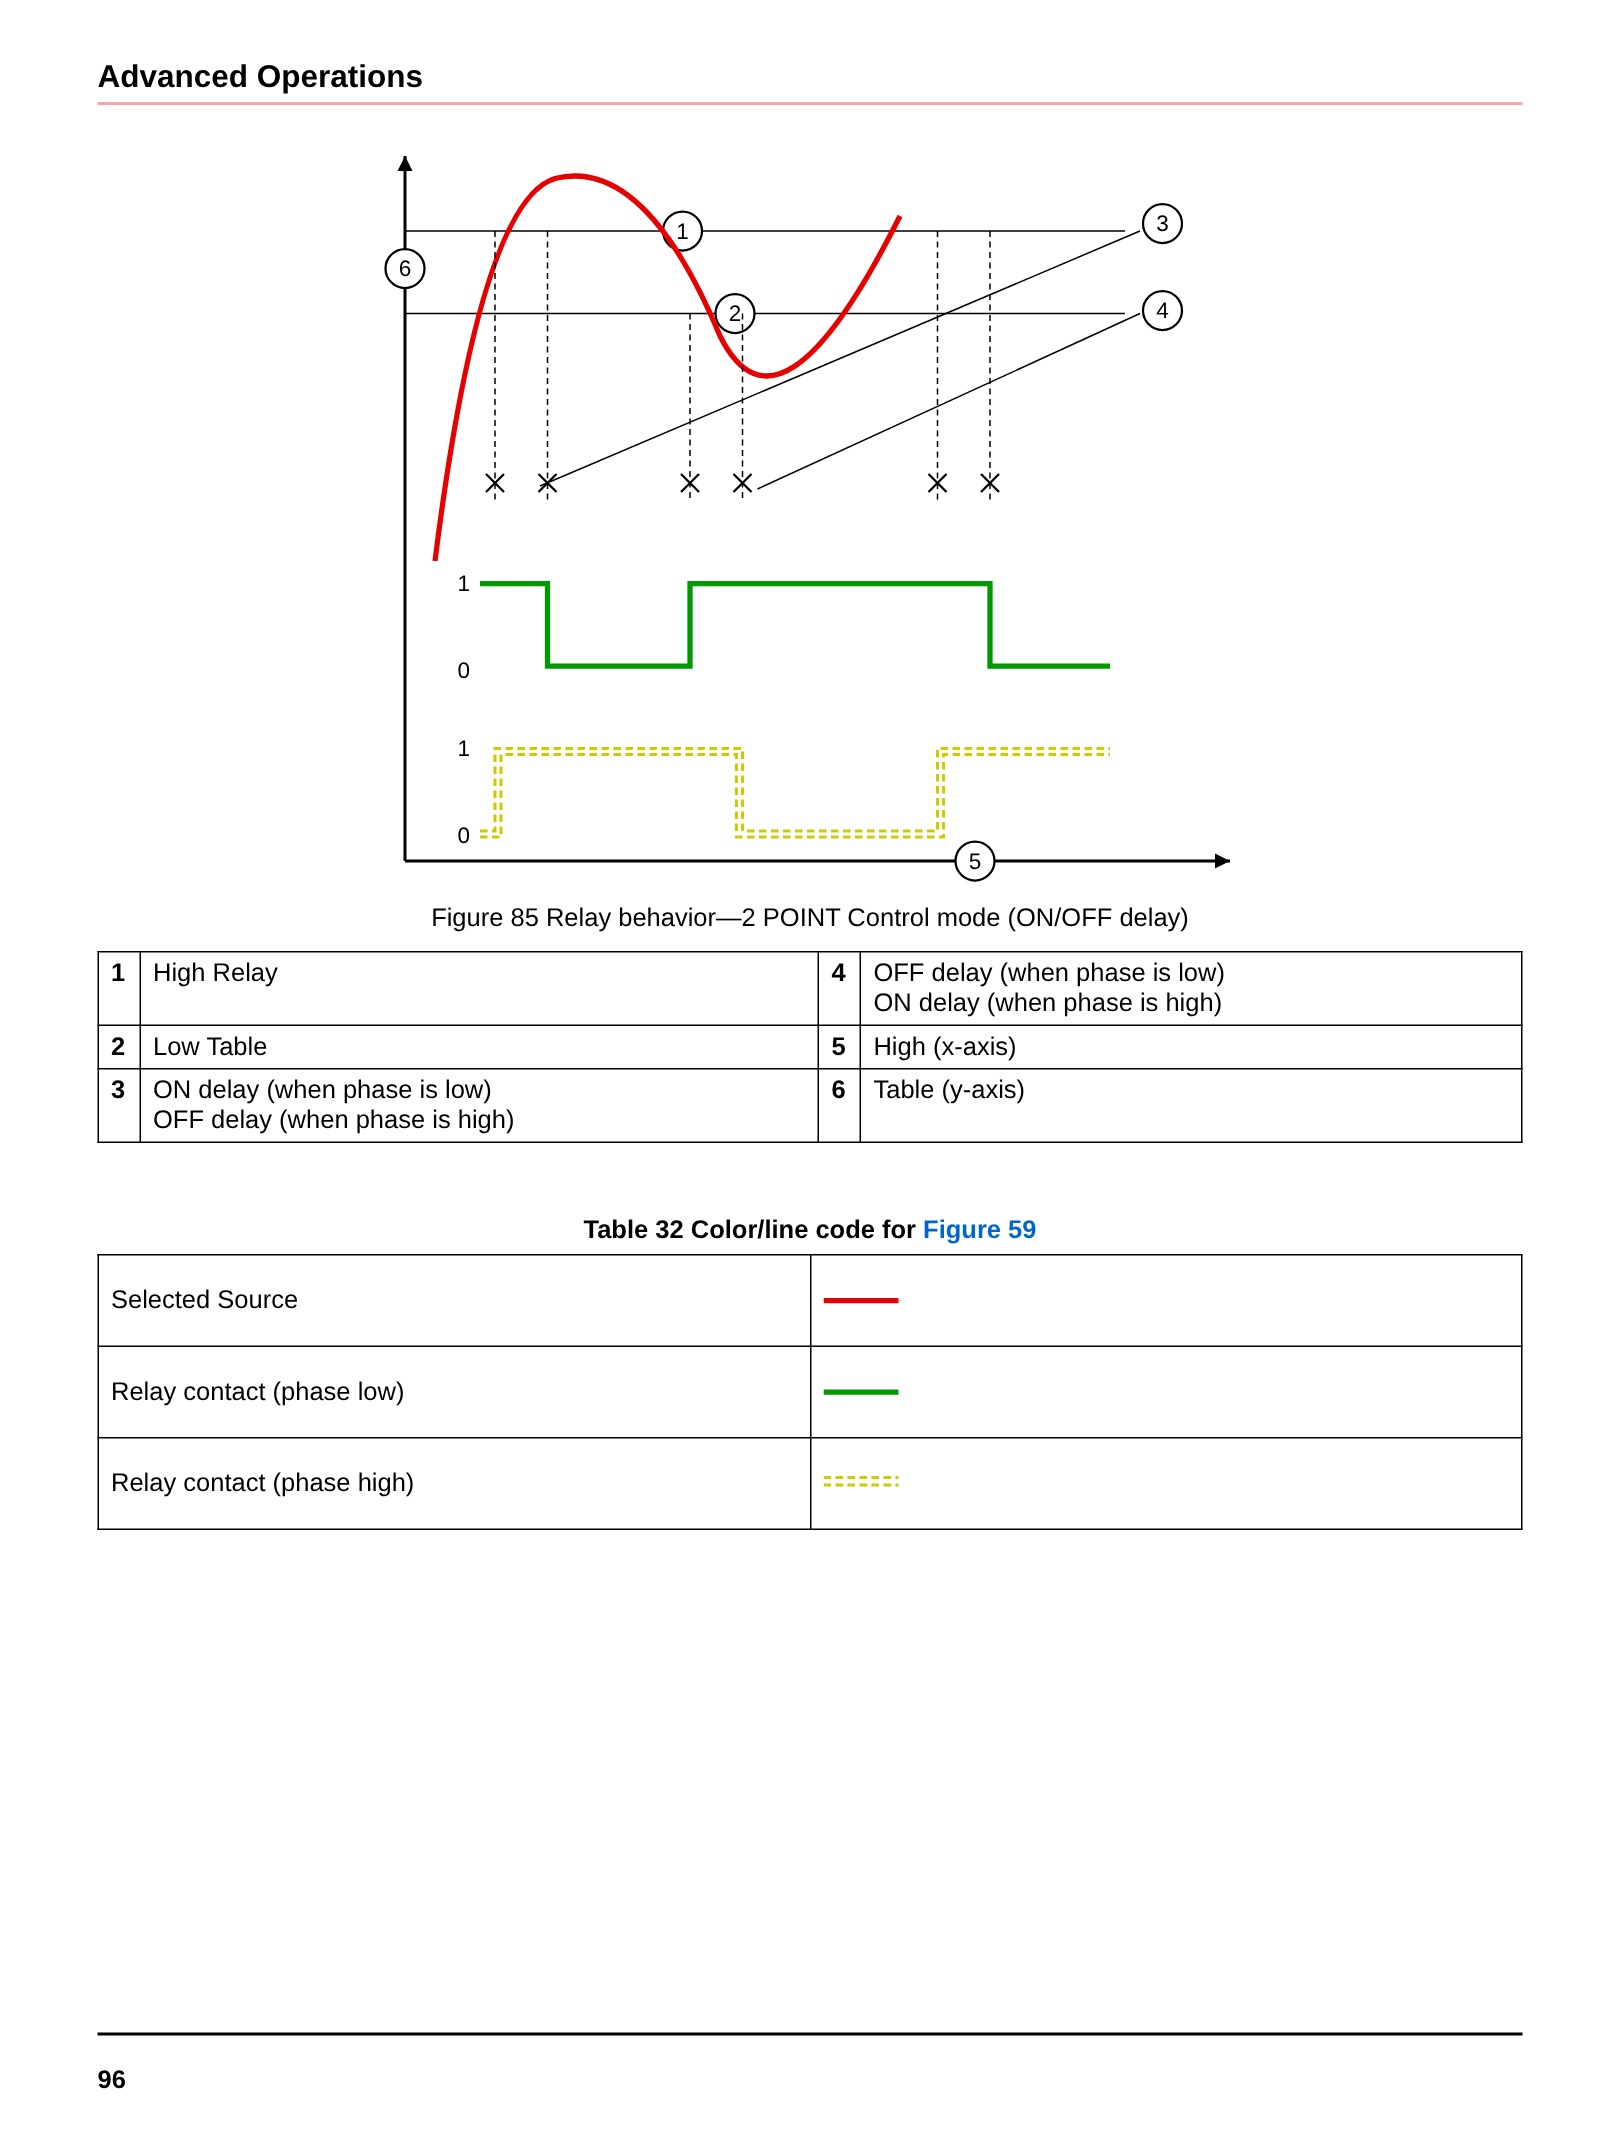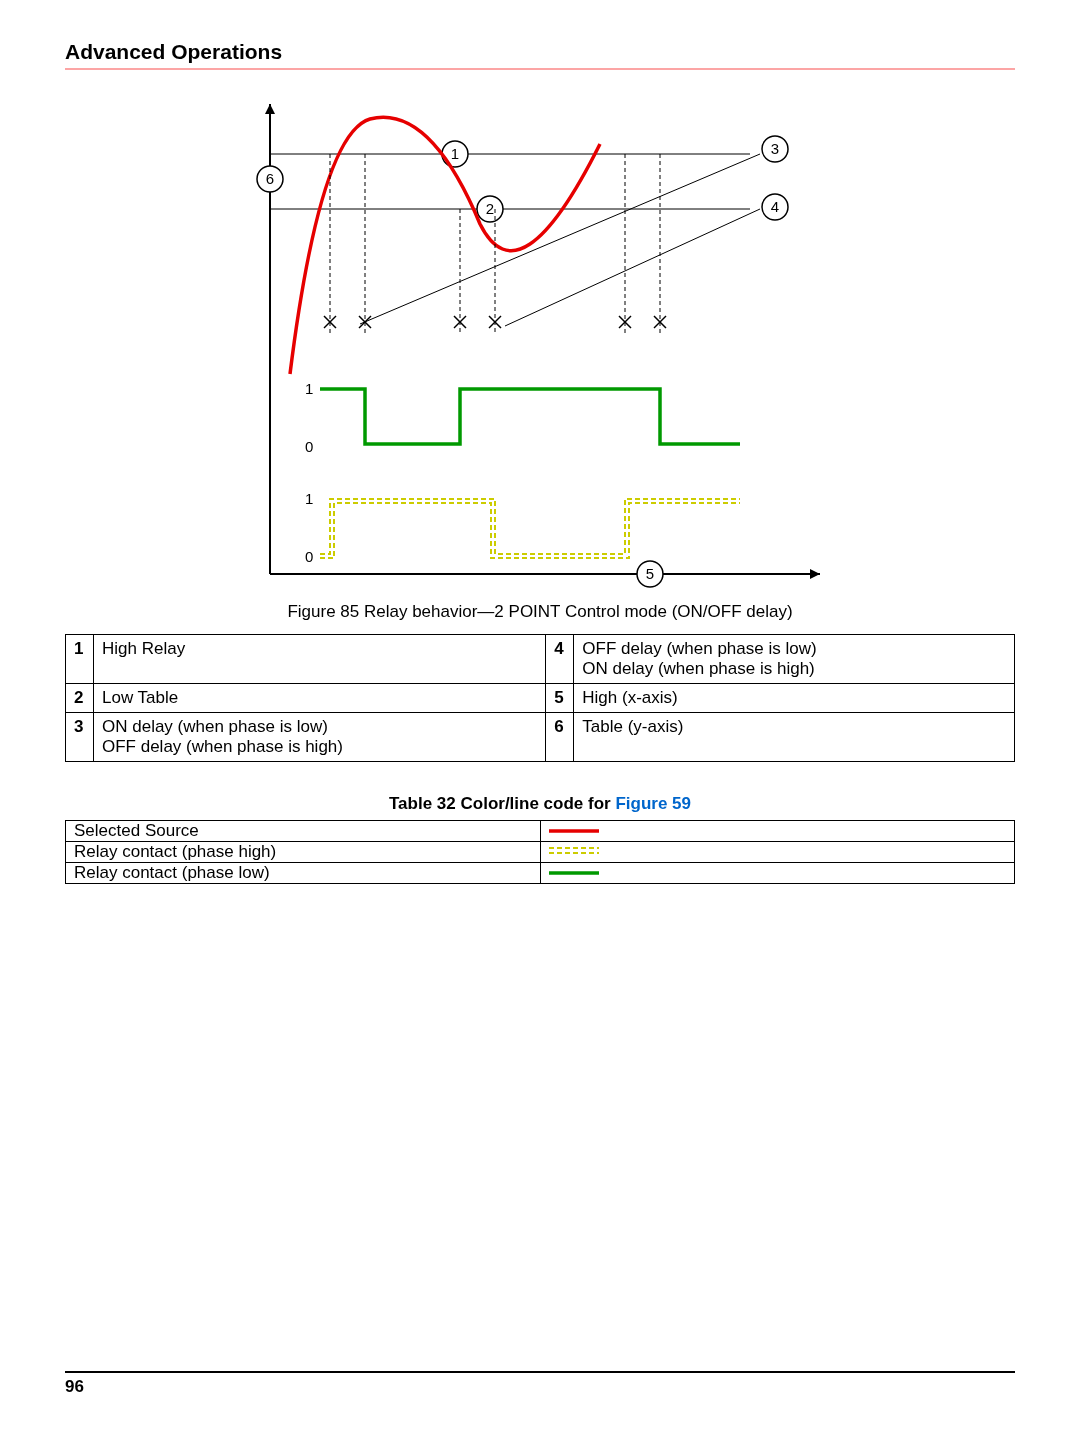--- a/index.html
+++ b/index.html
@@ -43,47 +43,47 @@
     }
     table.legend td.num {
       font-weight: bold;
       width: 28px;
       text-align: left;
     }
     .table-caption {
       text-align: center;
       font-size: 17px;
       font-weight: bold;
-      margin-top: 32px;
+      margin-top: 48px;
       margin-bottom: 6px;
     }
     .table-caption .link {
       color: #0066cc;
       font-weight: bold;
     }
     table.color-code {
       border-collapse: collapse;
       width: 100%;
     }
     table.color-code td {
       border: 1px solid #000;
-      padding: 0 8px;
+      padding: 20px 8px;
       font-size: 17px;
       vertical-align: middle;
     }
     table.color-code td.swatch {
       width: 50%;
     }
     .footer {
       position: absolute;
       bottom: 40px;
       left: 65px;
       right: 65px;
       border-top: 2px solid #000;
-      padding-top: 4px;
+      padding-top: 20px;
       font-size: 17px;
       font-weight: bold;
     }
   </style>
 </head>
 <body>
 
 <div class="page-title">Advanced Operations</div>
 
 <div class="figure-container">
@@ -185,34 +185,34 @@
   <tbody>
       <tr>
     <td>Selected Source</td>
     <td class="swatch">
       <svg width="60" height="10">
             <line x1="0" y1="5" x2="50" y2="5" stroke="#e60000" stroke-width="3.5"></line>
           </svg>
     </td>
   </tr>
   <tr>
+    <td>Relay contact (phase low)</td>
+    <td class="swatch">
+      <svg width="60" height="10">
+            <line x1="0" y1="5" x2="50" y2="5" stroke="#009900" stroke-width="3.5"></line>
+          </svg>
+    </td>
+  </tr>
+  <tr>
     <td>Relay contact (phase high)</td>
     <td class="swatch">
       <svg width="60" height="12">
         <line x1="0" y1="3" x2="50" y2="3" stroke="#cccc00" stroke-width="2" stroke-dasharray="5 3"></line>
         <line x1="0" y1="8" x2="50" y2="8" stroke="#cccc00" stroke-width="2" stroke-dasharray="5 3"></line>
       </svg>
     </td>
   </tr>
-  <tr>
-    <td>Relay contact (phase low)</td>
-    <td class="swatch">
-      <svg width="60" height="10">
-            <line x1="0" y1="5" x2="50" y2="5" stroke="#009900" stroke-width="3.5"></line>
-          </svg>
-    </td>
-  </tr>
 </tbody>
   </table>
 
 <div class="footer">
   <span>96</span>
 </div>
 
 </body></html>

